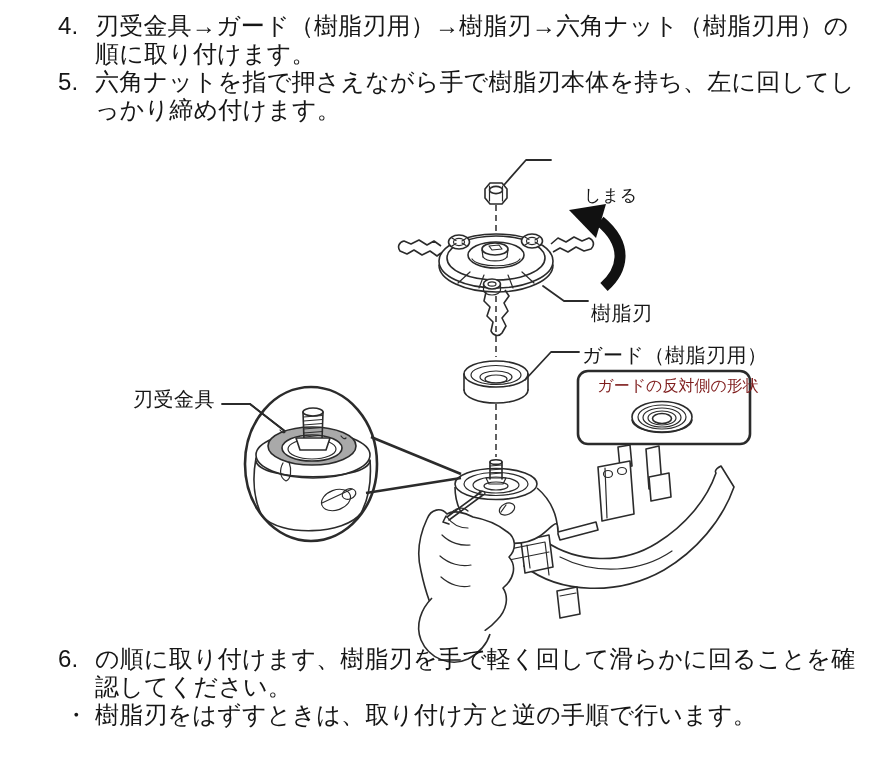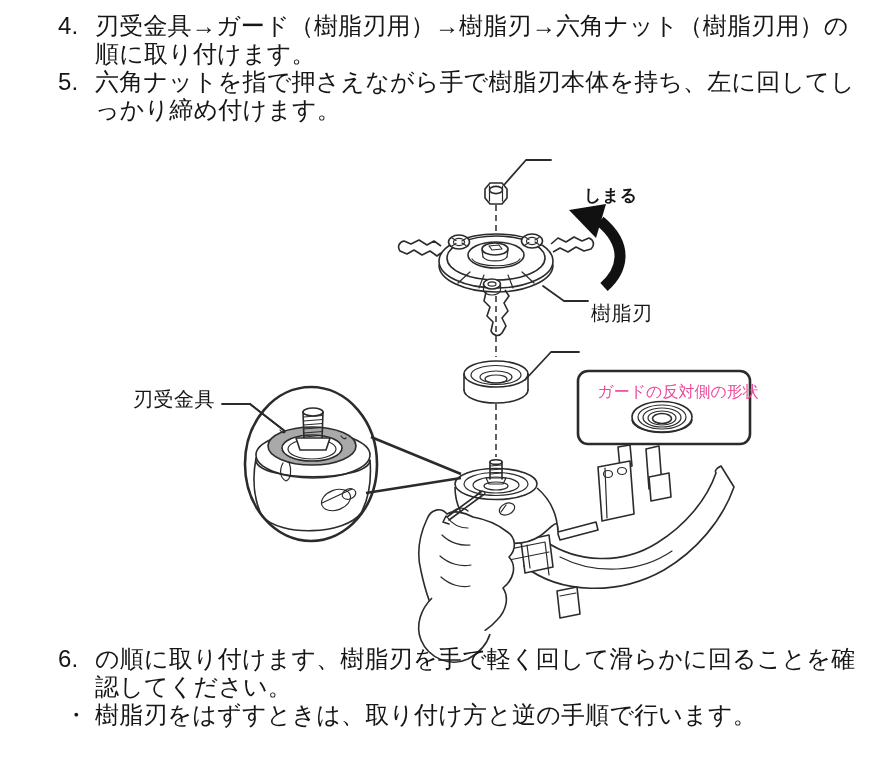--- a/index.html
+++ b/index.html
@@ -5,23 +5,23 @@
   html,body{margin:0;padding:0;background:#fff;}
   .page{
     position:relative;width:894px;height:777px;background:#fff;overflow:hidden;
     font-family:"Liberation Sans","DejaVu Sans",sans-serif;color:#111;
   }
   .instr{position:absolute;left:58px;width:812px;padding-left:37px;box-sizing:border-box;
     font-size:24px;line-height:28px;letter-spacing:0.2px;color:#161616;}
   .instr .marker{position:absolute;left:0;top:0;width:34px;font-size:24px;}
   .diagram-svg{position:absolute;left:0;top:0;width:894px;height:777px;}
   .dlabel{position:absolute;font-size:20px;color:#161616;white-space:nowrap;letter-spacing:0.5px;}
-  .dlabel.small{font-size:17px;font-weight:bold;}
+  .dlabel.small{font-size:17px;}
   .inset-title{position:absolute;left:578px;top:376px;width:200px;text-align:center;
-    font-size:16px;color:#ec4899;white-space:nowrap;margin-top:6px;}
+    font-size:16px;color:#7f1d1d;white-space:nowrap;}
   
   .ln{stroke:#2b2b2b;fill:none;stroke-width:1.6;stroke-linecap:round;stroke-linejoin:round;}
   .lnthin{stroke:#2b2b2b;fill:none;stroke-width:1.2;stroke-linecap:round;stroke-linejoin:round;}
   .lnw{stroke:#2b2b2b;fill:#ffffff;stroke-width:1.6;stroke-linejoin:round;}
   .lnbold{stroke:#2b2b2b;fill:none;stroke-width:2.6;stroke-linejoin:round;}
   .dash{stroke:#3a3a3a;fill:none;stroke-width:1.6;stroke-dasharray:6 4;}
   .leader{stroke:#2b2b2b;fill:none;stroke-width:1.8;stroke-linecap:round;stroke-linejoin:round;}
   .blackfill{fill:#111;stroke:none;}
   .arrowarc{stroke:#111;fill:none;stroke-width:11;stroke-linecap:butt;}
   .gray{fill:#a9a9a9;stroke:#2b2b2b;stroke-width:1.6;}
@@ -207,20 +207,21 @@
 
       <path class="lnthin" d="M 283,463 C 279,470 280,478 286,481 C 291,479 292,470 289,462"></path>
       <ellipse class="lnthin" cx="336" cy="500" rx="15" ry="10" transform="rotate(-20 336 500)"></ellipse>
       <ellipse class="lnthin" cx="349" cy="494" rx="7" ry="5" transform="rotate(-20 349 494)"></ellipse>
       <line class="lnthin" x1="322" y1="503" x2="352" y2="489"></line>
     </g>
   </svg>
 
   <div class="dlabel small" style="left:584px;top:184px;">しまる</div>
   <div class="dlabel" style="left:591px;top:300px;">樹脂刃</div>
+  <div class="dlabel" style="left:582px;top:342px;">ガード（樹脂刃用）</div>
   <div class="inset-title">ガードの反対側の形状</div>
   <div class="dlabel" style="left:133px;top:386px;">刃受金具</div>
 
   <div class="instr" style="top:645px;">
     <span class="marker">6.</span>
     <span>の順に取り付けます、樹脂刃を手で軽く回して滑らかに回ることを確認してください。</span>
   </div>
   <div class="instr" style="top:701px;">
     <span class="marker" style="left:6px;">・</span>
     <span>樹脂刃をはずすときは、取り付け方と逆の手順で行います。</span>

